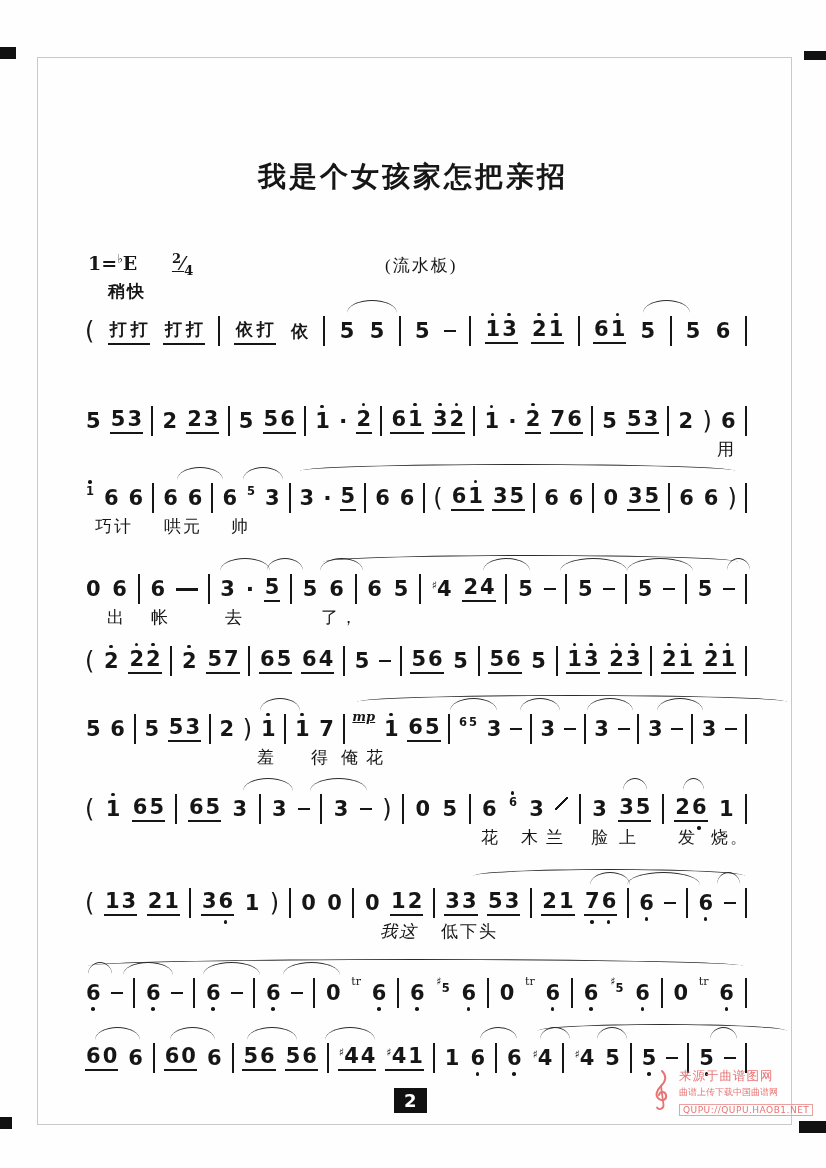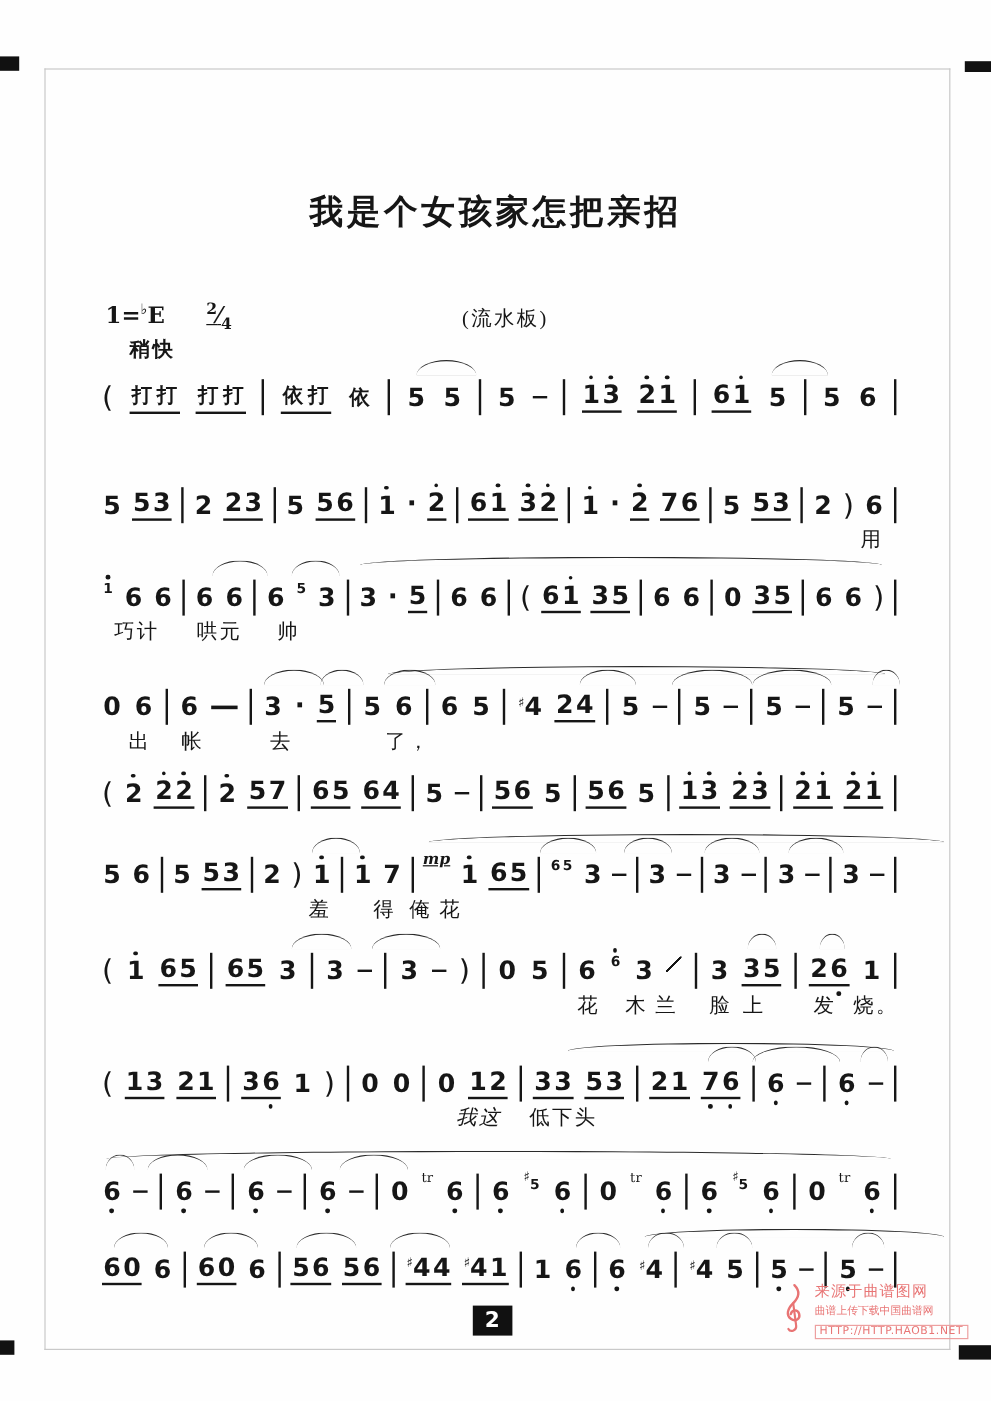--- a/index.html
+++ b/index.html
@@ -476,16 +476,16 @@
   <div class="pagenum">2</div>
 
   <div class="wm">
     <svg width="24" height="44" viewBox="0 0 24 44">
       <path d="M12 3 C17 8 16 13 11 18 C6 23 5 28 9 31 C13 34 17 31 16 27 C15 23 10 23 9 27" stroke="#e87474" fill="none" stroke-width="2" stroke-linecap="round"></path>
       <path d="M11 18 L13.5 37 C13.8 41 8.5 42.5 7 39.5" stroke="#e87474" fill="none" stroke-width="1.8" stroke-linecap="round"></path>
     </svg>
     <div class="wm-t">
       <div class="wm1">来源于曲谱图网</div>
       <div class="wm2">曲谱上传下载中国曲谱网</div>
-      <div class="wm3">HTTP://HTTP.HAOB1.NET</div>
+      <div class="wm3">QUPU://QUPU.HAOB1.NET</div>
     </div>
   </div>
 </div>
 
 </body></html>

